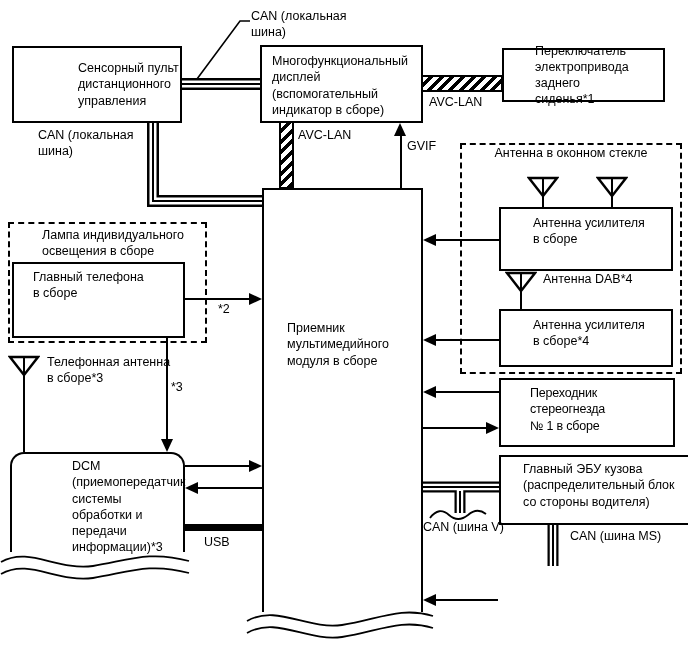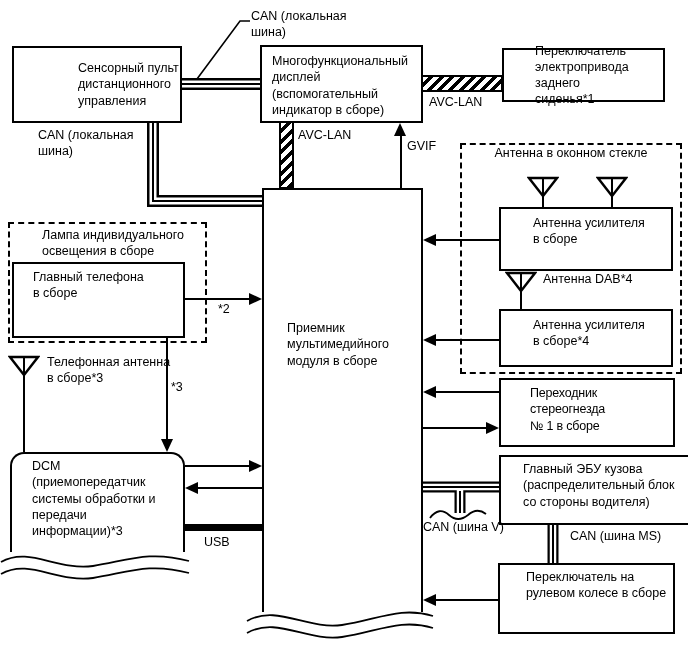--- a/index.html
+++ b/index.html
@@ -96,21 +96,21 @@
 мультимедийного
 модуля в сборе</div>
   </div>
 
   <div class="box" style="left:12px;top:262px;width:173px;height:76px;">
     <div class="txt" style="padding:5px 0 0 19px;">Главный телефона
 в сборе</div>
   </div>
 
   <div class="box box-open" style="left:10px;top:452px;width:175px;height:100px;border-radius:14px 14px 0 0;">
-    <div class="txt" style="padding:4px 12px 0 20px;">DCM (приемопередатчик
+    <div class="txt" style="padding:4px 12px 0 20px;margin-left:40px;">DCM (приемопередатчик
 системы обработки и
 передачи информации)*3</div>
   </div>
 
   <div class="box" style="left:499px;top:207px;width:174px;height:64px;">
     <div class="txt" style="padding:6px 0 0 32px;">Антенна усилителя
 в сборе</div>
   </div>
 
   <div class="box" style="left:499px;top:309px;width:174px;height:58px;">
@@ -122,24 +122,20 @@
     <div class="txt" style="padding:5px 0 0 29px;letter-spacing:-0.2px;">Переходник стереогнезда
 № 1 в сборе</div>
   </div>
 
   <div class="box" style="left:499px;top:455px;width:200px;height:70px;">
     <div class="txt" style="padding:4px 0 0 22px;">Главный ЭБУ кузова
 (распределительный блок
 со стороны водителя)</div>
   </div>
 
-  <div class="box" style="left:498px;top:563px;width:177px;height:71px;">
-    <div class="txt" style="padding:4px 0 0 26px;">Переключатель на
-рулевом колесе в сборе</div>
-  </div>
 
   <div class="ant" style="left:527px;top:176px;">
     <svg width="32" height="22" viewBox="0 0 32 22">
         <polygon points="2,2 30,2 16,20" fill="#fff" stroke="#000" stroke-width="2.4"></polygon>
         <line x1="16" y1="2" x2="16" y2="20" stroke="#000" stroke-width="2"></line>
       </svg>
   </div>
   <div class="vl" style="left:542px;top:196px;height:11px;"></div>
   <div class="ant" style="left:596px;top:176px;">
     <svg width="32" height="22" viewBox="0 0 32 22">

